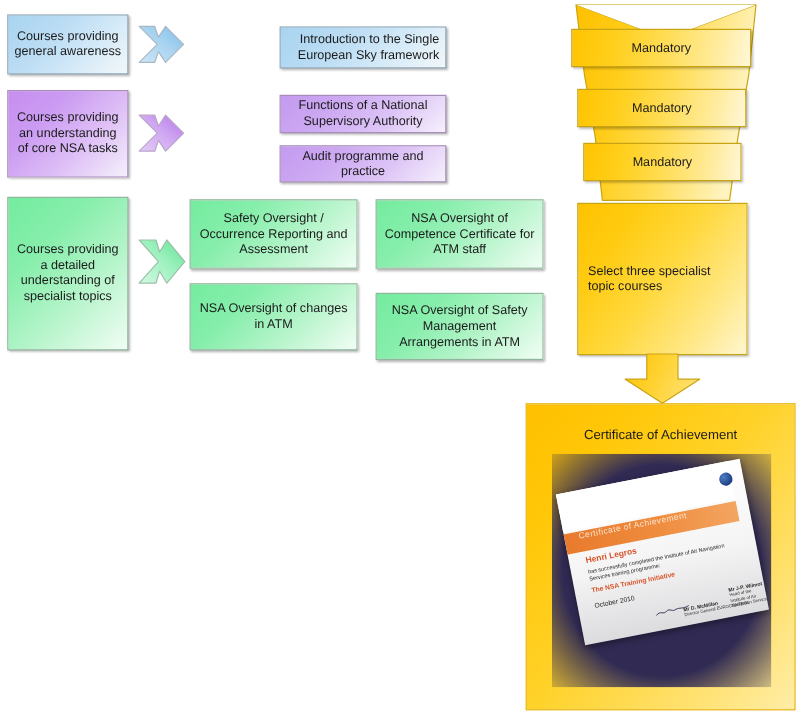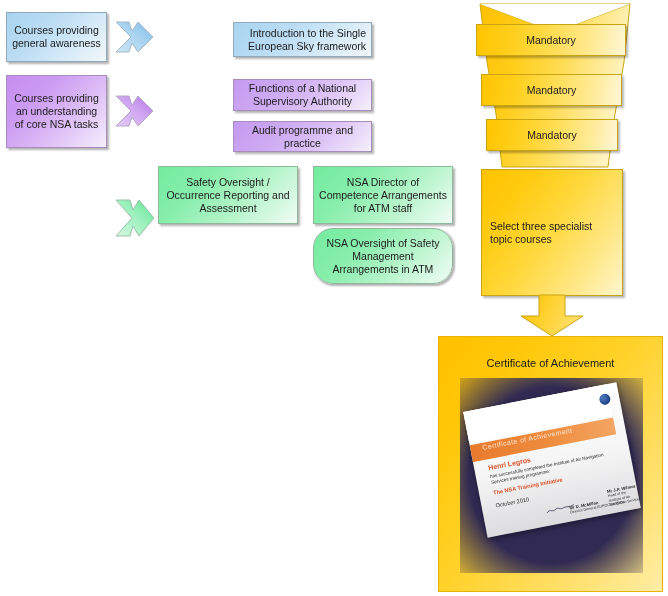--- a/index.html
+++ b/index.html
@@ -182,20 +182,23 @@
 <div id="canvas">
 
   <div class="box blue" style="left:6px; top:12px; width:101px; height:50px;">
     <span>Courses providing general awareness</span>
   </div>
 
   <div class="box purple" style="left:6px; top:75px; width:101px; height:73px;text-align:center;">
     <span>Courses providing an understanding of core NSA tasks</span>
   </div>
 
+  <div class="box green" style="left:6px; top:164px; width:101px; height:128px;">
+    <span>Courses providing a detailed understanding of specialist topics</span>
+  </div>
 
   <svg class="chev" style="left:112px; top:16px;" width="45" height="42" viewBox="0 0 45 42">
     <defs>
       <linearGradient id="gblue" x1="0" y1="1" x2="1" y2="0">
         <stop offset="0%" stop-color="#cfe6f7"></stop>
         <stop offset="55%" stop-color="#a8d3f0"></stop>
         <stop offset="100%" stop-color="#7cbcea"></stop>
       </linearGradient>
     </defs>
     <path d="M4,6 L19,21 L4,36 L17,36 L20,27 L26,36 L41,21 L26,6 L20,15 L17,6 Z" fill="url(#gblue)" stroke="#a9b8c3" stroke-width="1" stroke-linejoin="round"></path>
@@ -233,25 +236,28 @@
 
   <div class="box purple-light" style="left:233px; top:121px; width:139px; height:31px;">
     <span>Audit programme and practice</span>
   </div>
 
   <div class="box green" style="left:158px; top:166px; width:140px; height:58px;">
     <span>Safety Oversight / Occurrence Reporting and Assessment</span>
   </div>
 
   <div class="box green" style="left:313px; top:166px; width:140px; height:58px;">
-    <span>NSA Director of Competence Arrangements for ATM staff</span>
-  </div>
-
-
-  <div class="box green" style="left:313px; top:228px; width:140px; height:56px;border-radius:20px;">
+    <span>NSA Oversight of Competence Certificate for ATM staff</span>
+  </div>
+
+  <div class="box green" style="left:158px; top:236px; width:140px; height:56px;">
+    <span>NSA Oversight of changes in ATM</span>
+  </div>
+
+  <div class="box green" style="left:313px; top:244px; width:140px; height:56px;">
     <span>NSA Oversight of Safety Management Arrangements in ATM</span>
   </div>
 
   <svg style="position:absolute; left:476px; top:2px;" width="158" height="180" viewBox="0 0 158 180">
     <defs>
       <linearGradient id="gfun" x1="0" y1="0" x2="1" y2="0.25">
         <stop offset="0%" stop-color="#ffc000"></stop>
         <stop offset="30%" stop-color="#ffcd1a"></stop>
         <stop offset="60%" stop-color="#ffdc52"></stop>
         <stop offset="100%" stop-color="#fff3c0"></stop>

